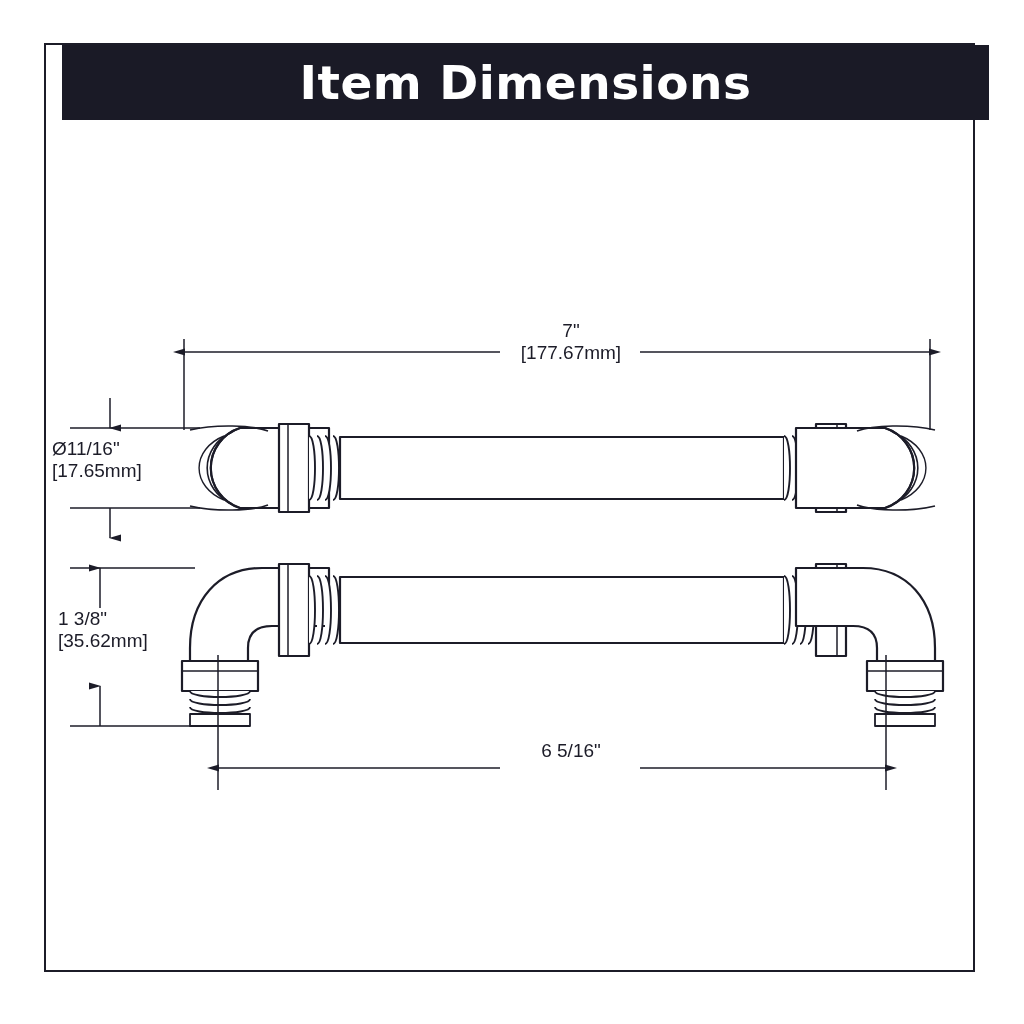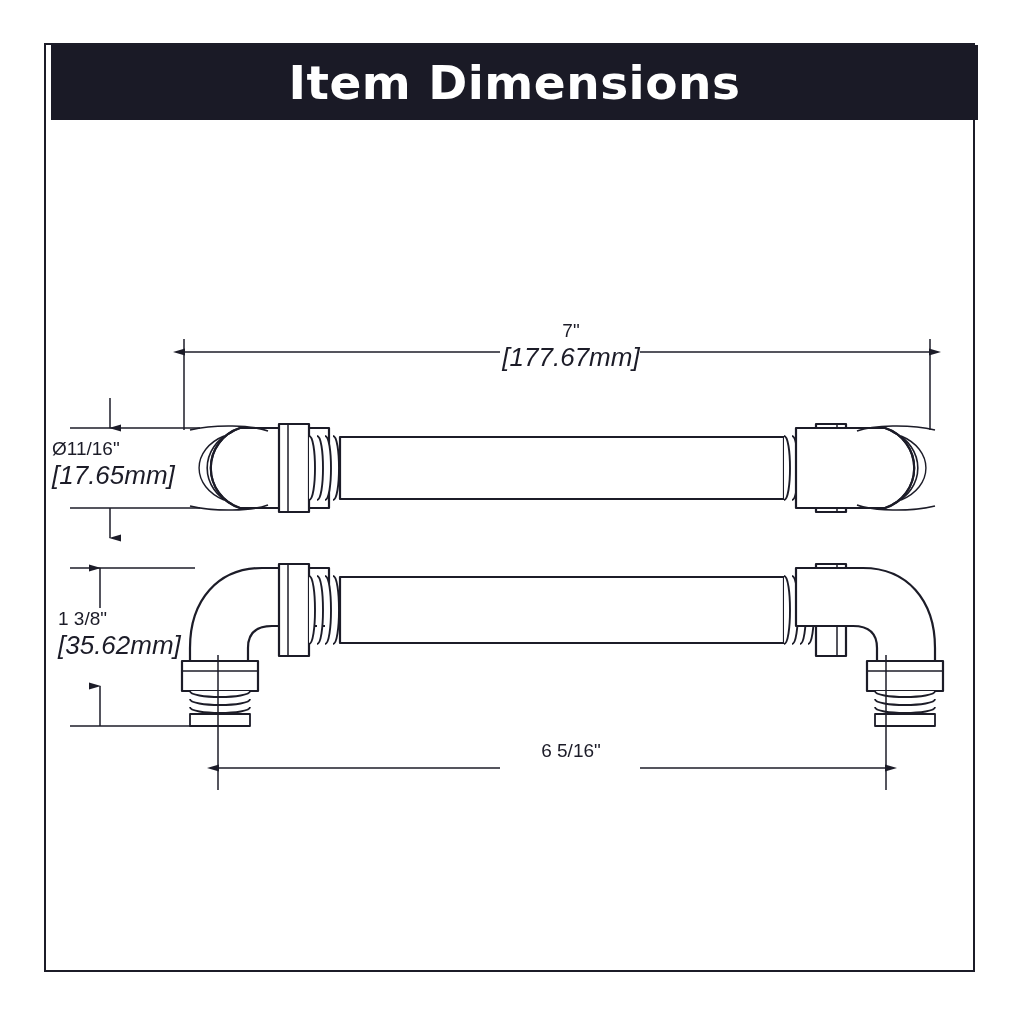--- a/index.html
+++ b/index.html
@@ -20,21 +20,21 @@
     left: 44px;
     top: 43px;
     width: 931px;
     height: 929px;
     border: 2px solid #1c1c28;
     box-sizing: border-box;
     background: #ffffff;
   }
   #header-bar {
     position: absolute;
-    left: 5px;
+    left: 16px;
     top: 0;
     width: 100%;
     height: 75px;
     background: #1a1a26;
     display: flex;
     align-items: center;
     justify-content: center;
   }
   #header-title {
     color: #ffffff;
@@ -54,21 +54,21 @@
   }
   .dim-text {
     position: absolute;
     font-family: "Liberation Sans", sans-serif;
     color: #1c1c28;
     white-space: nowrap;
     text-align: center;
     line-height: 1.18;
   }
   .dim-text .l1 { display: block; font-size: 19px; }
-  .dim-text .l2 { display: block; font-size: 26px; font-style: italic; }
+  .dim-text .l2 { display: block; font-size: 19px; }
   #dim-top-label { left: 466px; top: 320px; width: 210px; }
   #dim-bottom-label { left: 466px; top: 740px; width: 210px; }
   #dim-dia-label { left: 52px; top: 438px; width: 150px; text-align: left;}
   #dim-height-label { left: 58px; top: 608px; width: 145px; text-align: left;}
 </style>
 </head>
 <body>
 
 <div id="page">
 

